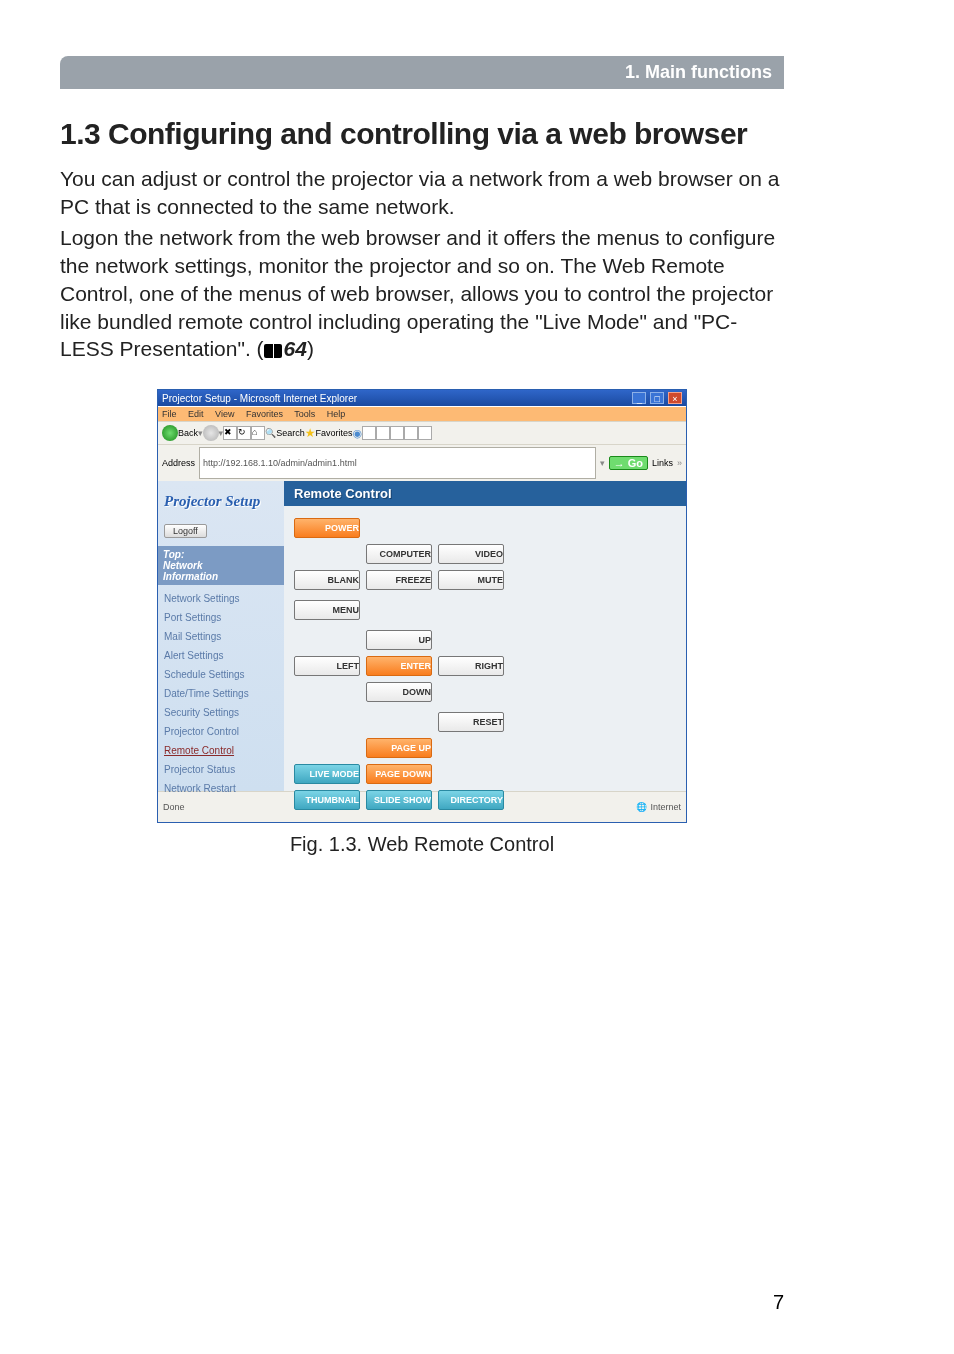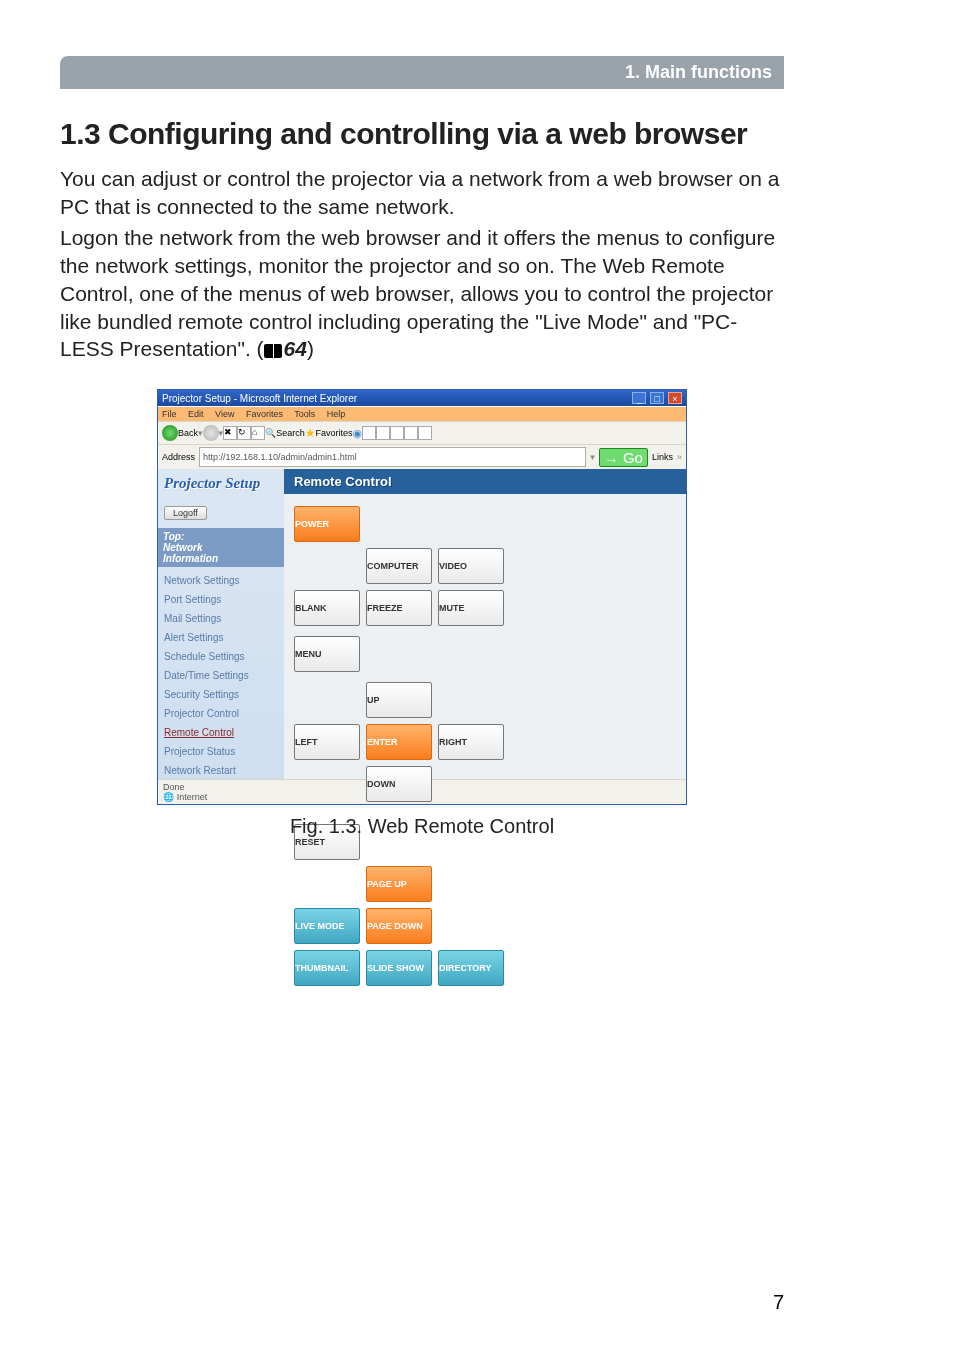--- a/index.html
+++ b/index.html
@@ -31,40 +31,40 @@
   .ie-menu span{ margin-right:9px; }
   .ie-toolbar { background:#f2f1ec; padding:3px 4px; display:flex; align-items:center; gap:0; border-top:1px solid #d8d5c9; border-bottom:1px solid #d8d5c9;}
   .tb-btn { width:16px; height:16px; border-radius:8px; display:inline-block; }
   .tb-back{ background:radial-gradient(circle,#6fdc6f,#1a8a1a); }
   .tb-fwd{ background:radial-gradient(circle,#e6e6e6,#b0b0b0); }
   .tb-ico { width:14px; height:14px; border:1px solid #aaa; background:#fff; display:inline-block; }
   .tb-txt{ font-size:9px; }
   .tb-star{ color:#f5c21a; font-size:12px; }
   .tb-media{ color:#4b8bd0; font-size:11px;}
   .ie-addr { background:#f2f1ec; padding:2px 4px; display:flex; align-items:center; gap:4px; font-size:9px; }
-  .addr-input{ flex:1; border:1px solid #b0aea4; background:#fff; padding:4px 3px; font-size:9px; color:#555;}
-  .go-btn{ background:#6fdc6f; border:1px solid #1a8a1a; color:#fff; padding:0 4px; font-size:15px; border-radius:2px;}
+  .addr-input{ flex:1; border:1px solid #b0aea4; background:#fff; padding:10px 3px; font-size:9px; color:#555;}
+  .go-btn{ background:#6fdc6f; border:1px solid #1a8a1a; color:#fff; padding:0 4px; font-size:11px; border-radius:2px;font-weight:bold;}
   .ie-content{ display:flex; height:310px; background:#e9f0f7;}
-  .side { width:126px; background: linear-gradient(#dbe6f3,#cedff0); padding:6px 6px; font-size:10px; color:#1b3d6d;}
+  .side { width:126px; background: linear-gradient(#dbe6f3,#cedff0); padding:12px 6px; font-size:10px; color:#1b3d6d;}
   .side-title{ font-family: "Times New Roman", serif; font-style: italic; font-weight:bold; font-size:15px; color:#2a5fb0; text-shadow:1px 1px 0 #fff; margin-bottom:14px;}
   .logoff-btn{ display:inline-block; background:linear-gradient(#fff,#dcdcdc); border:1px solid #9a9a9a; padding:1px 8px; font-size:9px; border-radius:2px; margin-bottom:8px; color:#333;}
   .side-head{ color:#fff; background:#7c9bc4; padding:3px 5px; margin:0 -6px 4px -6px; font-weight:bold; font-size:10px;}
   .side-head .t{ color:#ffffff; display:block;font-style:italic;}
   .side-list{ list-style:none; }
   .side-list li{ padding:4px 0; color:#5a7aa8; font-size:10px; }
   .side-list li.active{ color:#8a2a2a; text-decoration:underline; }
   .main-panel{ flex:1; background:#ecf0f3; }
   .panel-title{ background:#26619c; color:#fff; font-weight:bold; padding:5px 10px; font-size:13px; text-shadow:1px 1px 0 #164270; }
   .btn-grid{ padding:12px 10px; }
   .row{ display:flex; gap:6px; margin-bottom:6px; }
-  .btn{ width:66px; text-align:left; font-size:9px; padding:12px 0; border:1px solid #777; border-radius:2px; background:linear-gradient(#fff,#e9e9e9); color:#333; font-weight:bold;}
+  .btn{ width:66px; text-align:right; font-size:9px; padding:4px 0; border:1px solid #777; border-radius:2px; background:linear-gradient(#fff,#e9e9e9); color:#333; font-weight:bold;}
   .btn.orange{ background:linear-gradient(#ffb36b,#f97d1e); color:#fff; border-color:#d96a12;}
   .btn.teal{ background:linear-gradient(#7bd4e6,#3fa7c1); color:#fff; border-color:#2a8aa2;}
   .spacer{ width:66px; }
-  .ie-status{ background:#f2f1ec; border-top:1px solid #d8d5c9; padding:2px 5px; display:flex; justify-content:space-between; font-size:9px; color:#555;flex-direction:column;}
+  .ie-status{ background:#f2f1ec; border-top:1px solid #d8d5c9; padding:10px 5px; display:flex; justify-content:space-between; font-size:9px; color:#555;}
   .fig-caption{ text-align:center; font-size:20px; color:#222; margin-top:10px; }
   .page-num{ position:absolute; bottom:40px; right:60px; font-size:20px; }
 </style>
 </head>
 <body>
 
 <div class="page">
   <div class="section-bar">1. Main functions</div>
 
   <h1 class="sect-title">1.3 Configuring and controlling via a web browser</h1>
@@ -168,21 +168,21 @@
               </div>
             <div class="row">
                 <span class="btn">LEFT</span>
                 <span class="btn orange">ENTER</span>
                 <span class="btn">RIGHT</span>
               </div>
             <div class="row">
                 <span class="spacer"></span>
                 <span class="btn">DOWN</span>
               </div>
-            <div class="row" style="margin-top:10px;flex-direction:column;">
+            <div class="row" style="margin-top:10px;">
                 <span class="spacer"></span>
                 <span class="spacer"></span>
                 <span class="btn">RESET</span>
               </div>
             <div class="row">
                 <span class="spacer"></span>
                 <span class="btn orange">PAGE UP</span>
               </div>
             <div class="row">
                 <span class="btn teal">LIVE MODE</span>

